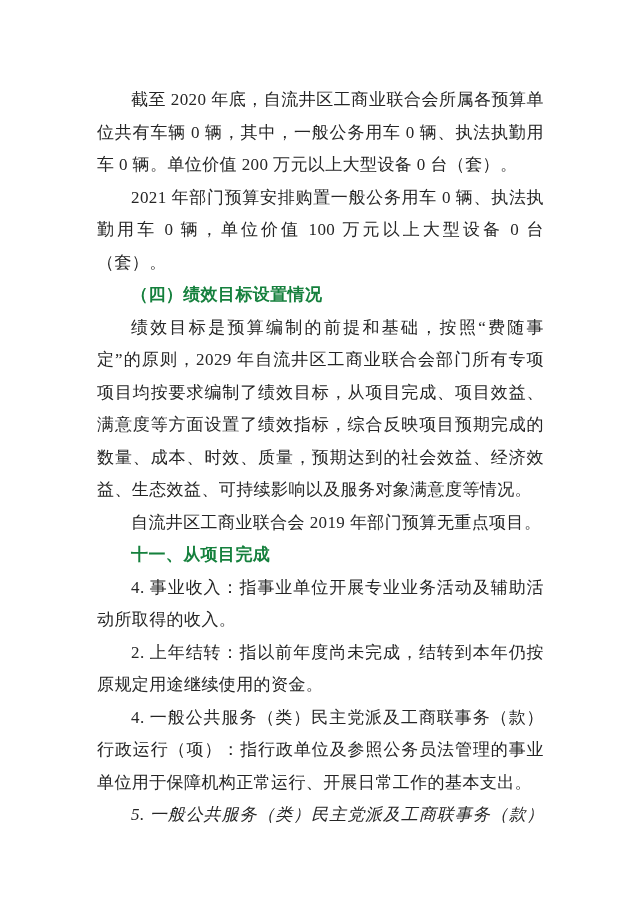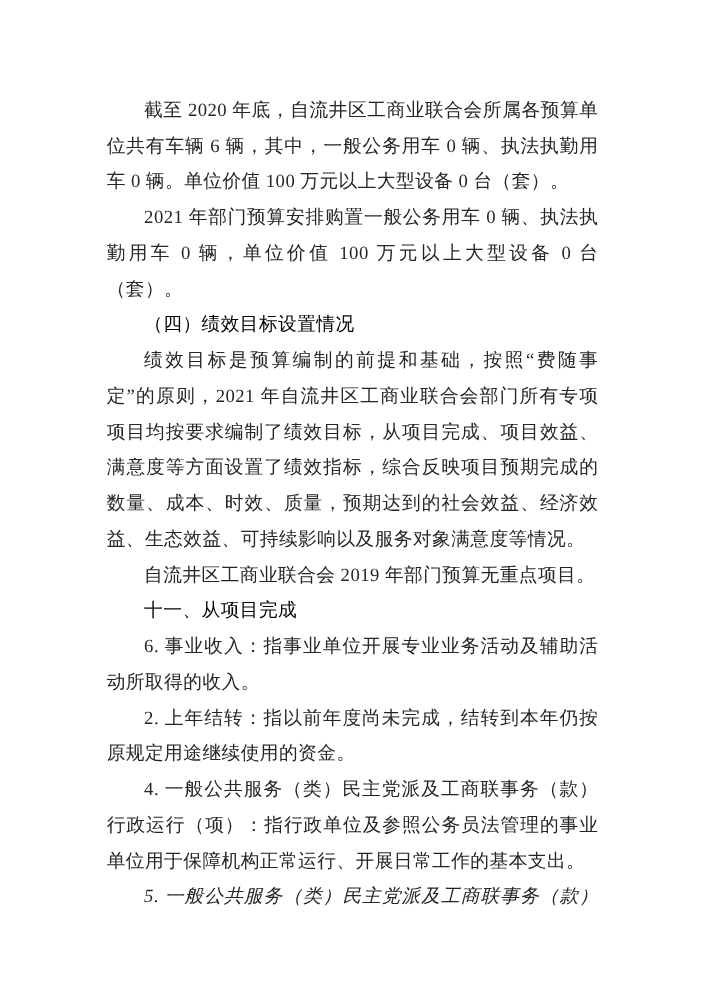--- a/index.html
+++ b/index.html
@@ -27,37 +27,37 @@
     color: #252525;
     font-size: 17px;
     line-height: 32.5px;
     letter-spacing: 0.4px;
     text-align: justify;
     text-justify: inter-ideograph;
     text-indent: 2em;
     word-break: break-all;
   }
   .heading {
-    font-weight: normal;
-    color: #000000;
+    font-weight: bold;
+    color: #15803d;
   }
   .stretch-last {
     text-align-last: justify;
     font-style: italic;
   }
 </style>
 </head>
 <body>
 
 <div class="page">
   <div class="content">
-    <p class="para">截至 2020 年底，自流井区工商业联合会所属各预算单位共有车辆 6 辆，其中，一般公务用车 0 辆、执法执勤用车 0 辆。单位价值 100 万元以上大型设备 0 台（套）。</p>
+    <p class="para">截至 2020 年底，自流井区工商业联合会所属各预算单位共有车辆 0 辆，其中，一般公务用车 0 辆、执法执勤用车 0 辆。单位价值 200 万元以上大型设备 0 台（套）。</p>
     <p class="para">2021 年部门预算安排购置一般公务用车 0 辆、执法执勤用车 0 辆，单位价值 100 万元以上大型设备 0 台（套）。</p>
     <p class="para heading">（四）绩效目标设置情况</p>
-    <p class="para">绩效目标是预算编制的前提和基础，按照“费随事定”的原则，2021 年自流井区工商业联合会部门所有专项项目均按要求编制了绩效目标，从项目完成、项目效益、满意度等方面设置了绩效指标，综合反映项目预期完成的数量、成本、时效、质量，预期达到的社会效益、经济效益、生态效益、可持续影响以及服务对象满意度等情况。</p>
+    <p class="para">绩效目标是预算编制的前提和基础，按照“费随事定”的原则，2029 年自流井区工商业联合会部门所有专项项目均按要求编制了绩效目标，从项目完成、项目效益、满意度等方面设置了绩效指标，综合反映项目预期完成的数量、成本、时效、质量，预期达到的社会效益、经济效益、生态效益、可持续影响以及服务对象满意度等情况。</p>
     <p class="para">自流井区工商业联合会 2019 年部门预算无重点项目。</p>
     <p class="para heading">十一、从项目完成</p>
-    <p class="para">6. 事业收入：指事业单位开展专业业务活动及辅助活动所取得的收入。</p>
+    <p class="para">4. 事业收入：指事业单位开展专业业务活动及辅助活动所取得的收入。</p>
     <p class="para">2. 上年结转：指以前年度尚未完成，结转到本年仍按原规定用途继续使用的资金。</p>
     <p class="para">4. 一般公共服务（类）民主党派及工商联事务（款）行政运行（项）：指行政单位及参照公务员法管理的事业单位用于保障机构正常运行、开展日常工作的基本支出。</p>
     <p class="para stretch-last">5. 一般公共服务（类）民主党派及工商联事务（款）</p>
   </div>
 </div>
 
 </body></html>

